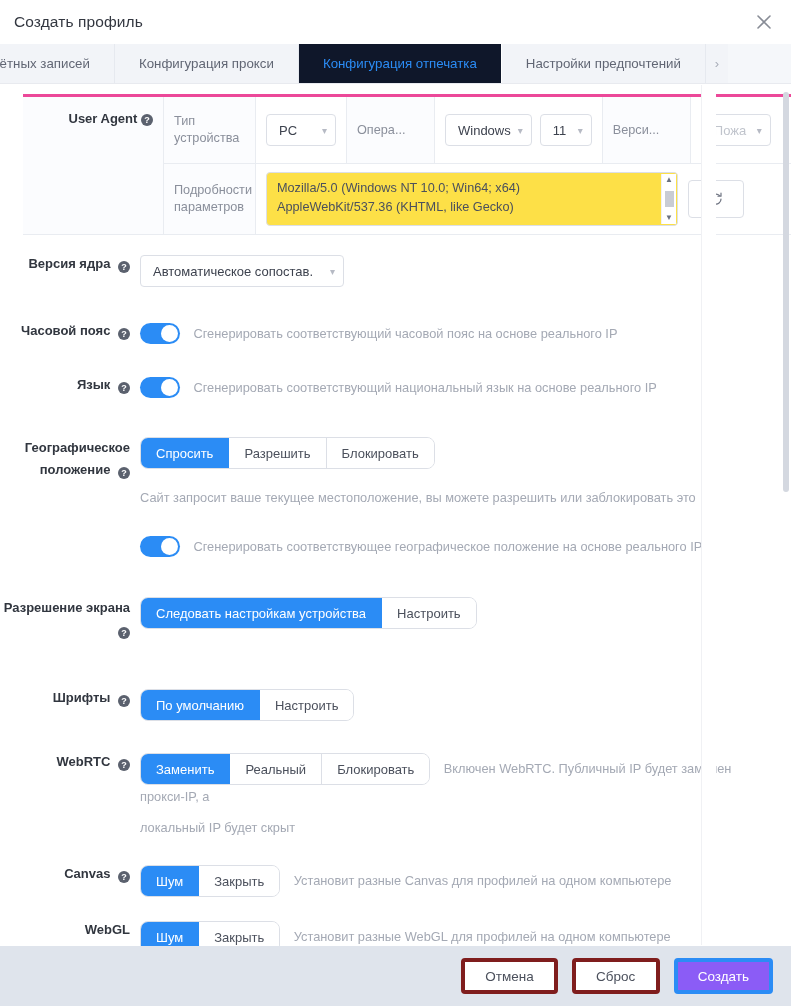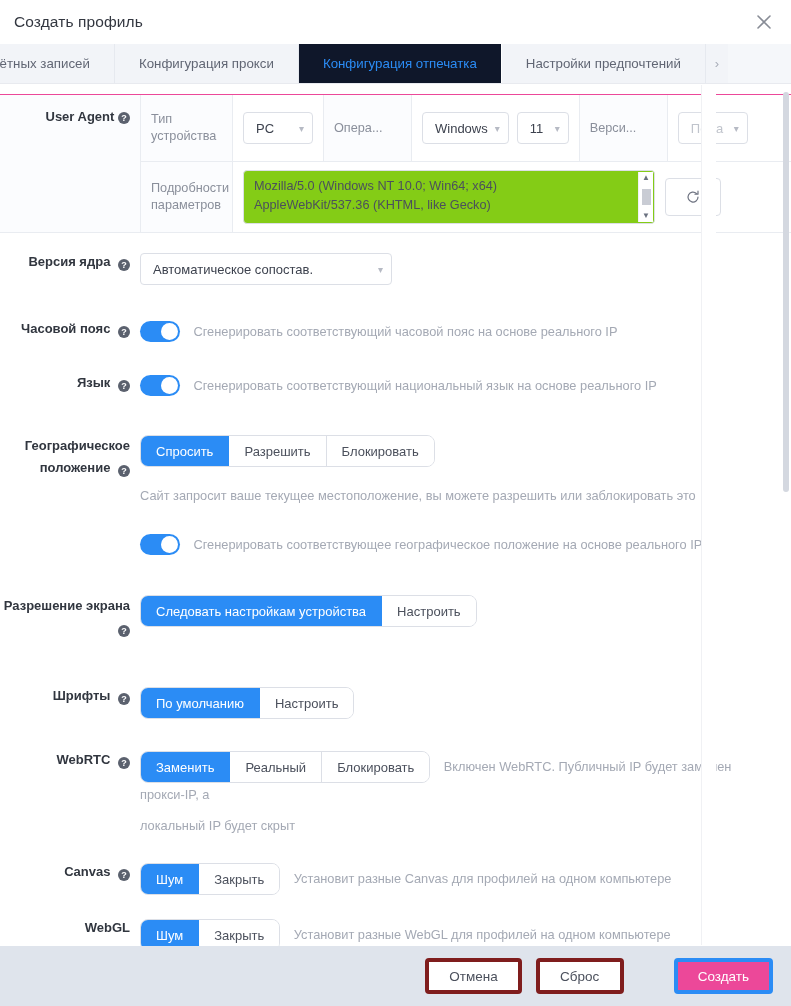--- a/index.html
+++ b/index.html
@@ -104,21 +104,21 @@
 
   .help-icon {
     display: inline-block; width: 12px; height: 12px;
     border-radius: 50%; background: #5b616e;
     color: #fff; font-size: 9px; line-height: 12px;
     text-align: center; font-weight: bold; cursor: pointer;
     font-family: "Liberation Sans", sans-serif;
   }
 
   
-  .ua-block { display: flex; border-top: 1px solid #ec4899; border-bottom: 1px solid #e9ecf1; }
+  .ua-block { display: flex; border-top: 3px solid #ec4899; border-bottom: 1px solid #e9ecf1; margin-left: 23px; }
   .ua-label-cell {
     width: 140px; flex: 0 0 140px;
     background: #fbfcfe;
     text-align: right; padding: 14px 10px 0 0;
     font-size: 13px; color: #31363f; font-weight: bold;
   }
   .ua-table { flex: 1 1 auto; border-left: 1px solid #e9ecf1; }
   .ua-tr { display: flex; }
   .ua-tr.top { border-bottom: 1px solid #e9ecf1; }
   .ua-td {
@@ -145,21 +145,21 @@
     cursor: pointer; white-space: nowrap; overflow: hidden;
   }
   .sel .caret { color: #b6bac4; font-size: 10px; margin-left: 7px; }
   .sel.ph { color: #c0c4cc; }
 
   .ua-textarea-wrap { display: flex; align-items: center; gap: 10px; padding: 8px 0; }
   .ua-textarea {
     position: relative;
     width: 412px; height: 54px;
     border: 1px solid #dcdfe6; border-radius: 4px;
-    background: #84cc16;
+    background: #fde047;
     padding: 6px 26px 6px 10px;
     font-size: 12.7px; color: #4b505c; line-height: 19px;
     overflow: hidden; white-space: pre-wrap;
   }
   .ta-sb {
     position: absolute; right: 1px; top: 1px; bottom: 1px; width: 15px;
     background: #fff; border-left: 1px solid #f0f1f4;
     display: flex; flex-direction: column; align-items: center; justify-content: space-between;
     padding: 2px 0;
   }
@@ -213,21 +213,21 @@
     gap: 14px; padding-right: 18px;
   }
   .btn {
     height: 36px; min-width: 88px; padding: 0 20px;
     border-radius: 4px; border: 4px solid #7f1d1d;
     background: #fff; color: #4b505c; font-size: 13.5px;
     display: flex; align-items: center; justify-content: center;
     cursor: pointer;
     font-family: "Liberation Sans", sans-serif;
   }
-  .btn.primary { background: #ec4899; border-color: #2b8cf5; color: #fff; margin-left: 36px; }
+  .btn.primary { background: #8b5cf6; border-color: #2b8cf5; color: #fff; }
 </style>
 </head>
 <body>
 
 <div class="dialog">
 
   <div class="dlg-header">
     <div class="dlg-title">Создать профиль</div>
     <div class="close-btn">
       <svg width="22" height="22" viewBox="0 0 22 22" aria-hidden="true">
@@ -311,21 +311,21 @@
 
       </div>
     </div>
 
     <div class="row sec" style="padding-top:20px;">
       <div class="lbl">
         <span>Версия ядра</span>
         <span class="help help-icon">?</span>
       </div>
       <div class="ctl">
-        <div class="sel" style="width:252px;">
+        <div class="sel" style="width:204px;">
           <span>Автоматическое сопостав.</span>
           <span class="caret">▾</span>
         </div>
       </div>
     </div>
 
     <div class="row" style="padding-top:35px;">
       <div class="lbl">
         <span>Часовой пояс</span>
         <span class="help help-icon">?</span>

